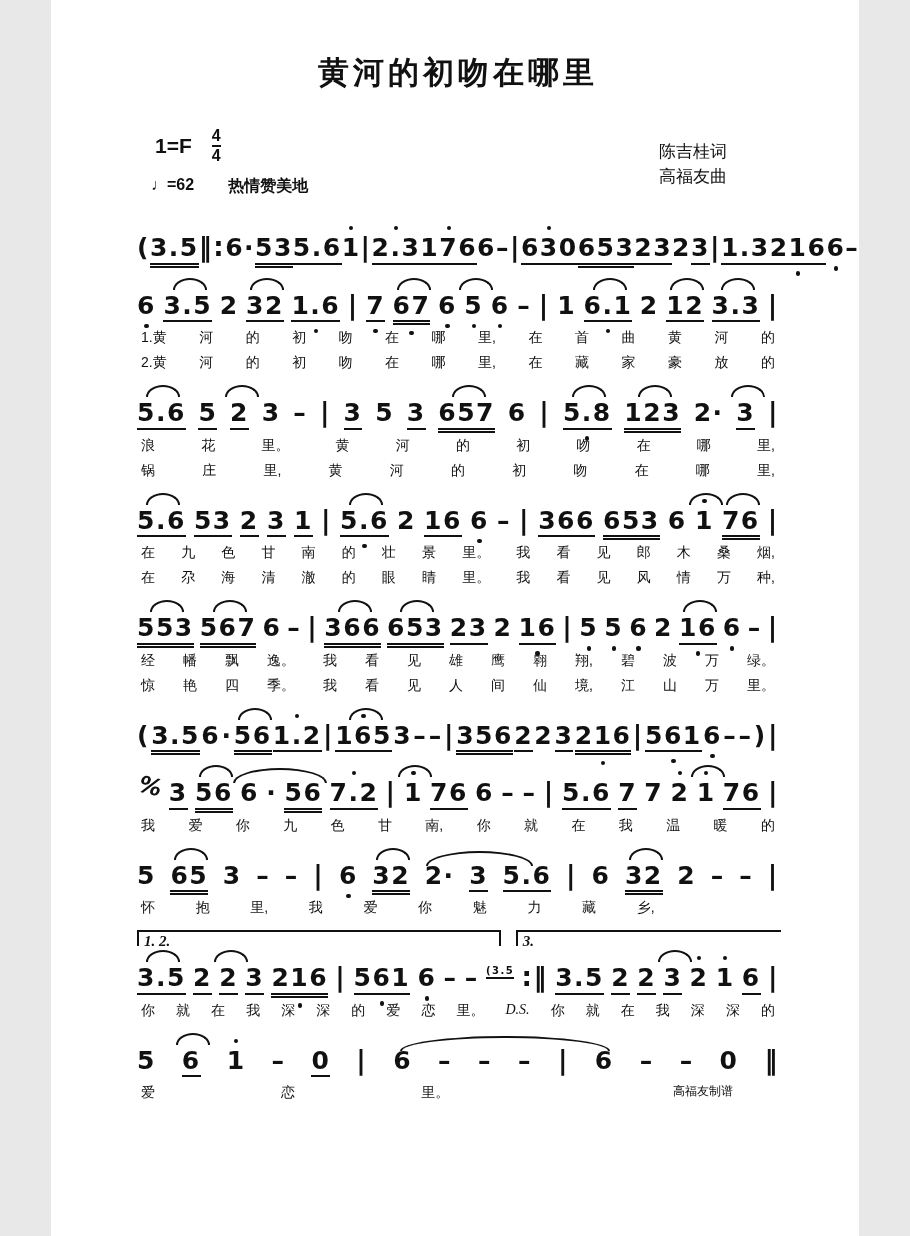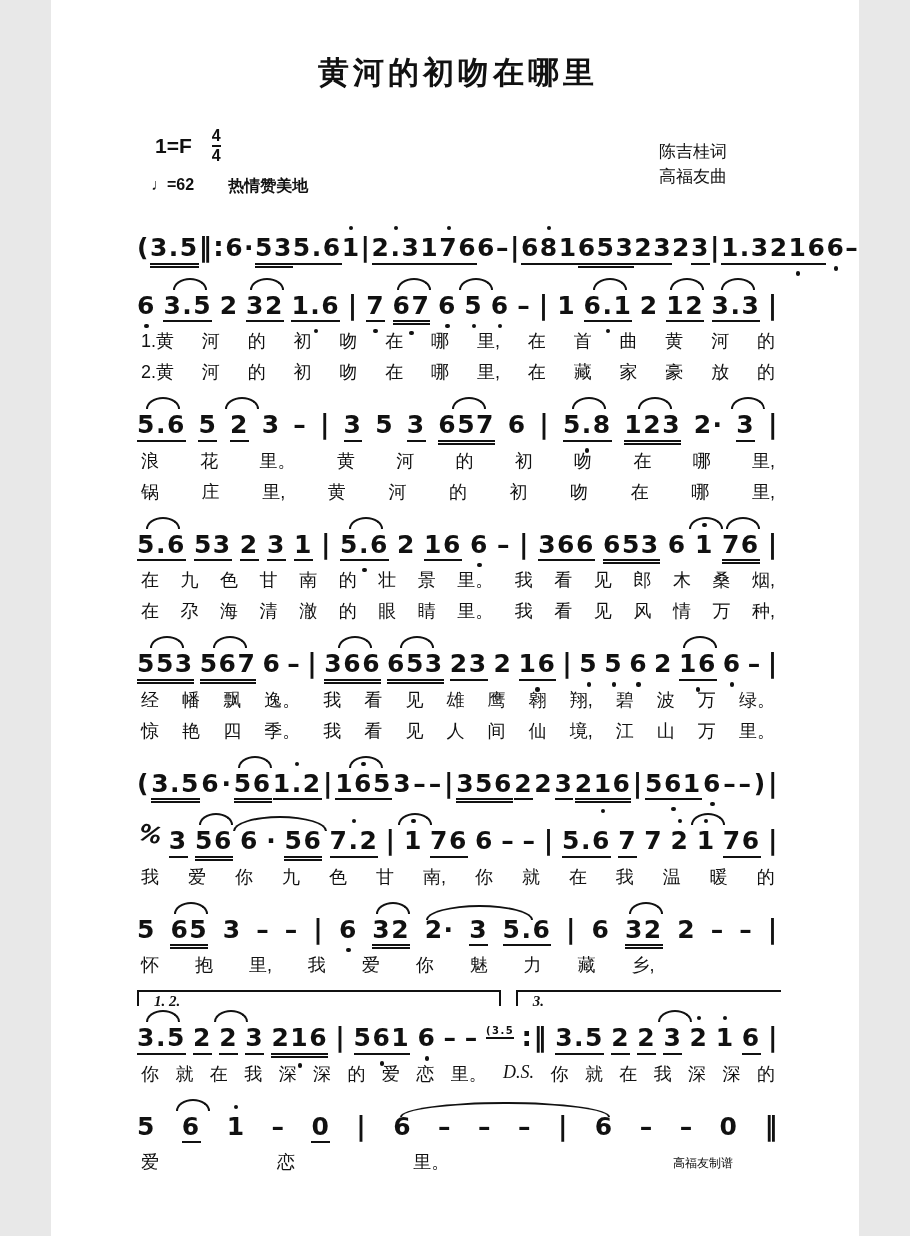--- a/index.html
+++ b/index.html
@@ -32,22 +32,22 @@
   .ar{ position:absolute;left:50%;top:-14px;width:30px;height:10px;margin-left:-15px;
        border:2.4px solid #111;border-bottom:none;border-radius:50% 50% 0 0/100% 100% 0 0;}
   .bar{ font-size:26px;}
   .small .txt{ font-size:10px;transform:translateY(-12px);border-bottom-width:2px;}
   .seg .txt{ font-style:italic;font-size:23px;transform:rotate(14deg) translateY(-7px);}
   .war{ position:absolute;top:5px;height:13px;border:2.6px solid #111;border-bottom:none;
         border-radius:50% 50% 0 0/100% 100% 0 0;}
   .hasvol{ padding-top:20px;}
   .vol{ position:absolute;top:2px;height:14px;border-top:2.4px solid #111;border-left:2.4px solid #111;}
   .vol.closed{ border-right:2.4px solid #111;}
-  .vlab{ font-size:15px;font-style:italic;font-weight:bold;padding-left:15px;font-family:"Liberation Serif",serif;}
-  .lyr{ display:flex;justify-content:space-between;font-size:18px;margin-top:7px;padding:0 4px;}
+  .vlab{ font-size:15px;font-style:italic;font-weight:bold;padding-left:5px;font-family:"Liberation Serif",serif;}
+  .lyr{ display:flex;justify-content:space-between;font-size:14px;margin-top:7px;padding:0 4px;}
   .syl{ white-space:nowrap;}
   .ds{ font-style:italic;font-weight:normal;font-family:"Liberation Serif","DejaVu Serif",serif;}
   .footer{ text-align:right;padding-right:46px;font-size:12px;margin-top:-30px;}
 </style>
 </head>
 <body>
 
 <div class="page">
 
   <h1 class="title">黄河的初吻在哪里</h1>
@@ -80,21 +80,21 @@
           <span class="tok"><b class="txt">·</b></span>
           <span class="tok u2"><b class="txt">53</b></span>
           <span class="tok u1"><b class="txt">5.6</b></span>
           <span class="tok"><b class="txt">1</b><i class="dh"></i></span>
           <span class="tok bar"><b class="txt">|</b></span>
           <span class="tok u1"><b class="txt">2.3</b><i class="dh"></i></span>
           <span class="tok u1"><b class="txt">176</b><i class="dh"></i></span>
           <span class="tok"><b class="txt">6</b></span>
           <span class="tok"><b class="txt">–</b></span>
           <span class="tok bar"><b class="txt">|</b></span>
-          <span class="tok u1"><b class="txt">681</b><i class="dh"></i></span>
+          <span class="tok u1"><b class="txt">630</b><i class="dh"></i></span>
           <span class="tok u2"><b class="txt">653</b></span>
           <span class="tok u1"><b class="txt">23</b></span>
           <span class="tok"><b class="txt">2</b></span>
           <span class="tok u1"><b class="txt">3</b></span>
           <span class="tok bar"><b class="txt">|</b></span>
           <span class="tok u1"><b class="txt">1.3</b></span>
           <span class="tok u1"><b class="txt">216</b><i class="dl"></i></span>
           <span class="tok"><b class="txt">6</b><i class="dl"></i></span>
           <span class="tok"><b class="txt">–</b></span>
           <span class="tok"><b class="txt">)</b></span>

